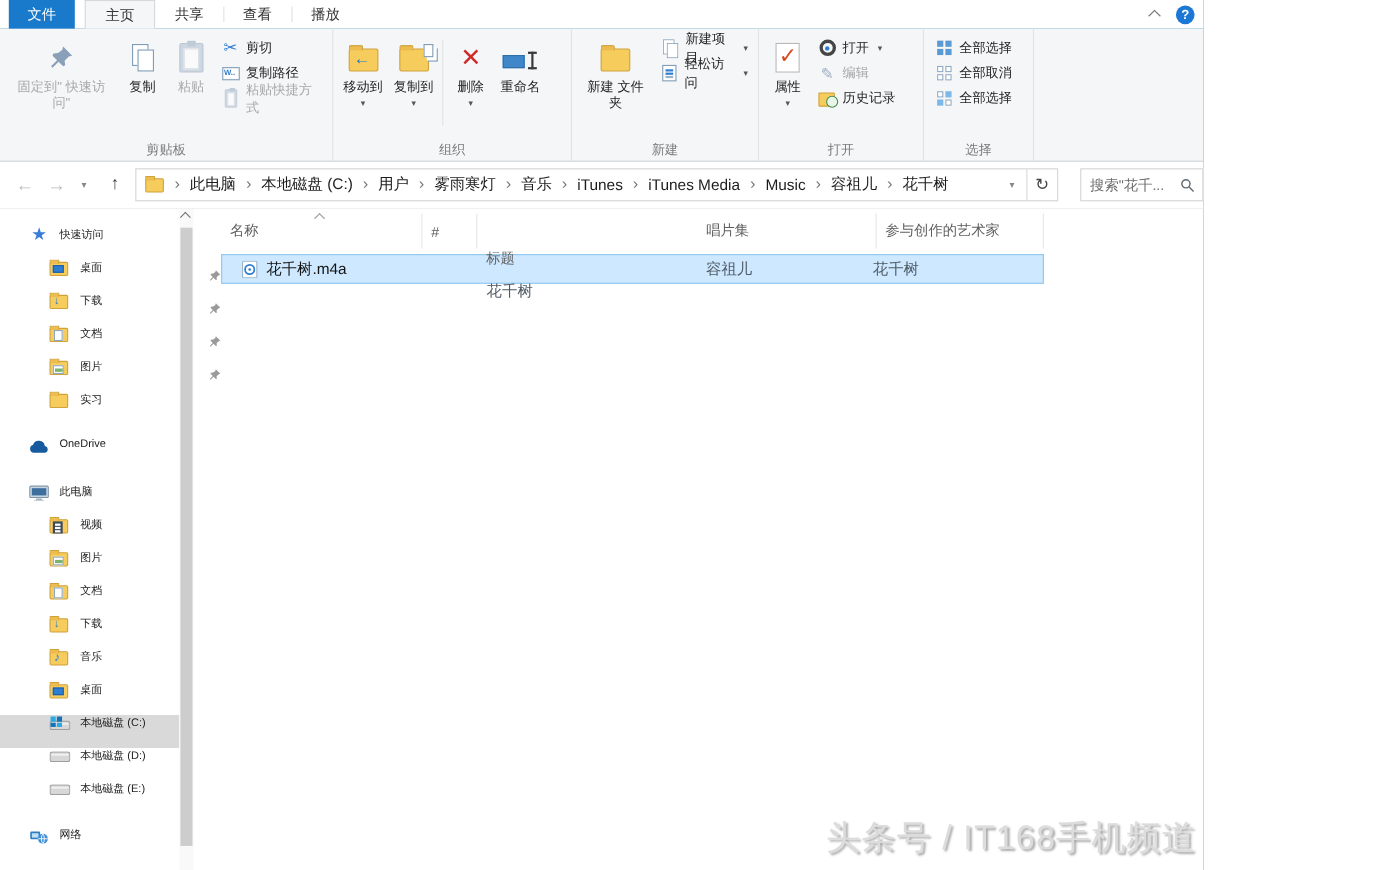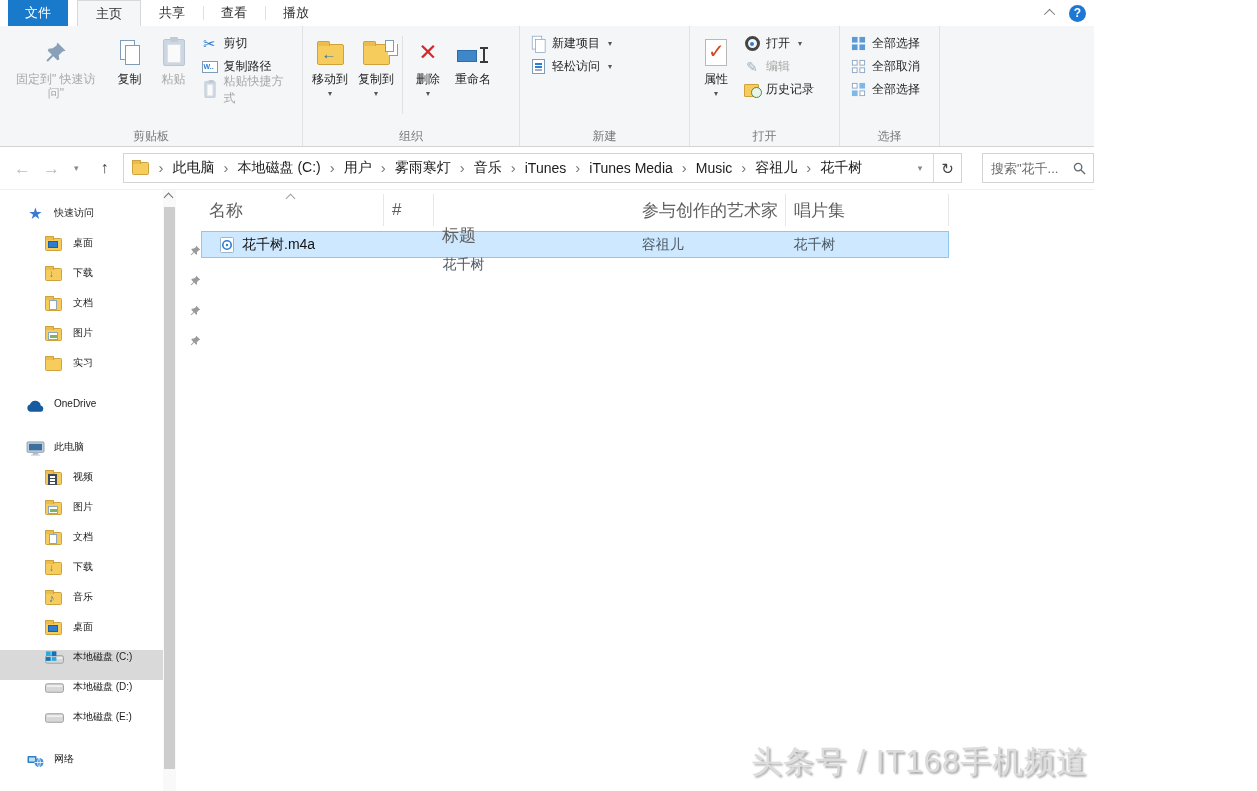--- a/index.html
+++ b/index.html
@@ -111,21 +111,21 @@
   .ov-film { left:3px; top:4px; width:9px; height:11px; background:#3c4a5a; box-shadow:inset 0 0 0 1px #2b3razor; }
   .ov-film::after { content:""; position:absolute; left:2px; top:2px; width:5px; height:2px; background:#fff; box-shadow:0 3px 0 #fff, 0 6px 0 #fff; }
   .ov-glyph { left:4px; top:3px; }
   .pin { position:absolute; right:-38px; top:9px; }
   .sb-scroll { position:absolute; right:0; top:0; bottom:0; width:13px; background:#f9f9f9; }
   .sb-scroll .arr { position:absolute; top:4px; left:2px; width:7px; height:7px; border-left:1px solid #707070; border-top:1px solid #707070; transform:rotate(45deg); }
   .sb-thumb { position:absolute; top:17px; bottom:22px; left:1px; width:11px; background:#cdcdcd; }
 
   .main { flex:1; position:relative; padding:4px 0 0 25px; }
   .hdr-row { display:flex; position:relative; height:32px; width:748px; }
-  .hdr-cell { display:flex; align-items:center; font-size:17px; color:#5f5f5f; padding-left:8px; border-right:1px solid #e7e7e7; }
+  .hdr-cell { display:flex; align-items:center; font-size:13px; color:#5f5f5f; padding-left:8px; border-right:1px solid #e7e7e7; }
   .hdr-cell:first-child { border-left:1px solid transparent; }
   .sort-caret { position:absolute; top:1px; left:86px; width:7px; height:7px; border-left:1px solid #9aa0a6; border-top:1px solid #9aa0a6; transform:rotate(45deg); }
   .w-name{width:183px;} .w-num{width:50px;} .w-title{width:200px;margin-top:41px;} .w-artist{width:152px;} .w-album{width:163px;}
   .file-row { margin-top:5px; display:flex; align-items:center; width:748px; height:27px; background:#cde8ff; border:1px solid #8fc7ee; }
   .fr-cell { font-size:14px; color:#4f5b66; padding-left:8px; overflow:hidden; white-space:nowrap; }
   .fr-name { display:flex; align-items:center; color:#141414; padding-left:8px; }
   .fr-name .m4a { margin:0 7px 0 9px; flex:0 0 16px; display:flex; }
 
   .watermark { position:absolute; right:6px; bottom:8px; font-size:31px; letter-spacing:1px; color:#dcdcdc; text-shadow:2px 2px 2px #a8a8a8, -1px -1px 0 #ffffff; z-index:9; white-space:nowrap; }
 </style>
@@ -220,20 +220,29 @@
           <span class="ic-ren">
               <span class="ibeam"></span>
             </span>
         </span>
         <span>重命名</span>
       </div>
       <div class="rgroup-label">组织</div>
     </div>
 
     <div class="rgroup" style="width:170px">
+      <div class="bigbtn">
+        <span class="ich">
+            <span class="fold-lg"></span>
+          </span>
+        <span class="lbl">
+          <span>新建</span>
+          <span>文件夹</span>
+        </span>
+      </div>
       <div class="smallstack">
         <div class="smbtn dropr">
           <span class="ics">
               <span class="ic-pages sm"></span>
             </span>
           <span>新建项目</span>
         </div>
         <div class="smbtn dropr">
           <span class="ics">
               <span class="ic-ea"></span>
@@ -529,22 +538,22 @@
         <span class="sb-thumb"></span>
       </div>
     </div>
 
     <div class="main">
       <div class="hdr-row">
         <span class="sort-caret"></span>
         <div class="hdr-cell w-name">名称</div>
         <div class="hdr-cell w-num">#</div>
         <div class="hdr-cell w-title">标题</div>
+        <div class="hdr-cell w-album">唱片集</div>
         <div class="hdr-cell w-artist">参与创作的艺术家</div>
-        <div class="hdr-cell w-album">唱片集</div>
       </div>
       <div class="file-row">
         <div class="fr-cell fr-name w-name">
           <span class="m4a">
             <svg width="16" height="16" viewBox="0 0 16 16">
                 <rect x="1.5" y="0.5" width="13" height="15" rx="1" fill="#fff" stroke="#9ab4cc"></rect>
                 <circle cx="8" cy="8" r="4.2" fill="none" stroke="#2d7dd2" stroke-width="1.6"></circle>
                 <circle cx="8" cy="8" r="1.2" fill="#2d7dd2"></circle>
               </svg>
           </span>

